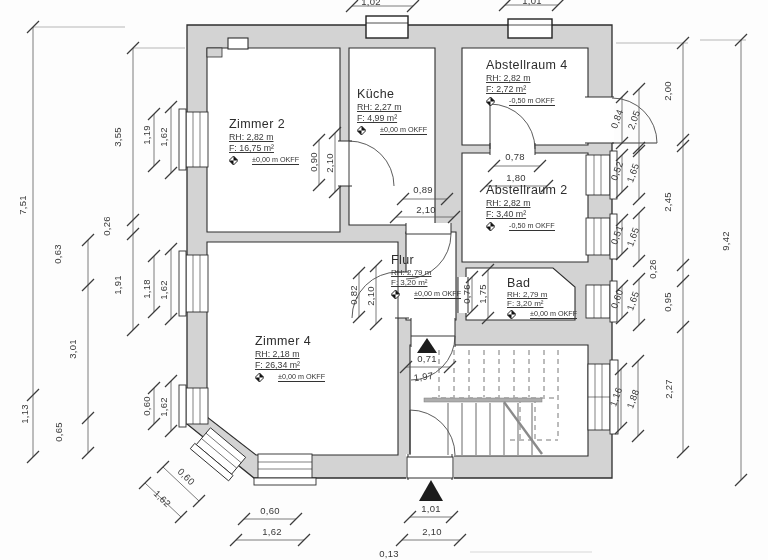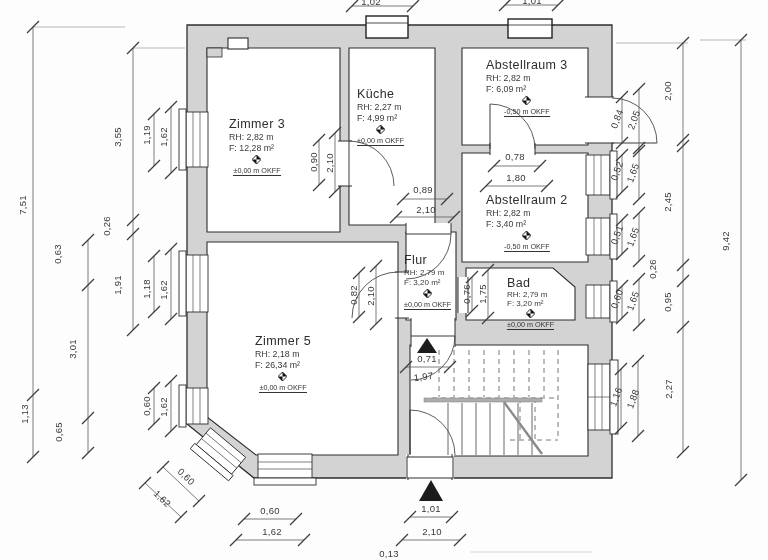--- a/index.html
+++ b/index.html
@@ -14,22 +14,22 @@
   .gap{fill:#ffffff;stroke:none;}
   .jamb{stroke:#2e2e2e;stroke-width:1;}
   .leaf{stroke:#3a3a3a;stroke-width:1;fill:none;}
   .arc{stroke:#4a4a4a;stroke-width:.9;fill:none;}
   .winframe{fill:#ffffff;stroke:#2e2e2e;stroke-width:.9;}
   .winline{stroke:#2e2e2e;stroke-width:.6;}
   .stair-dash{stroke:#6a6a6a;stroke-width:.9;stroke-dasharray:5,4;fill:none;}
   .stair-solid{stroke:#585858;stroke-width:.9;fill:none;}
   .room{position:absolute;color:#333;}
   .rname{font-size:12.5px;color:#2d2d2d;letter-spacing:.4px;white-space:nowrap;}
-  .rinfo{font-size:8.8px;margin-top:1px;white-space:nowrap;color:#3a3a3a;}
-  .rokff{display:flex;align-items:center;gap:2px;margin-top:2px;flex-direction:column;}
+  .rinfo{font-size:8.8px;margin-top:1px;white-space:nowrap;color:#3a3a3a;text-decoration:underline;}
+  .rokff{display:flex;align-items:center;gap:14px;margin-top:2px;}
   .okfftext{font-size:7.2px;border-bottom:1px solid #333;white-space:nowrap;color:#333;}
   .lvlicon{display:inline-block;line-height:0;}
 </style>
 </head>
 <body>
 
 <div id="page" style="--wall-fill: #d3d3d3; --paper: #fdfdfd;">
 
 <svg id="plan-svg" width="768" height="560" viewBox="0 0 768 560">
 
@@ -378,23 +378,23 @@
         <text x="357" y="295" text-anchor="middle" class="dim" transform="rotate(-90 357 295)">0,82</text>
         <text x="374" y="296" text-anchor="middle" class="dim" transform="rotate(-90 374 296)">2,10</text>
         <text x="470" y="294" text-anchor="middle" class="dim" transform="rotate(-90 470 294)">0,76</text>
         <text x="486" y="294" text-anchor="middle" class="dim" transform="rotate(-90 486 294)">1,75</text>
         <text x="427" y="362" text-anchor="middle" class="dim">0,71</text>
         <text x="424" y="380" text-anchor="middle" class="dim" transform="rotate(-8 424 380)">1,97</text>
       </g>
 </svg>
 
 <div class="room" style="left:229px;top:117px">
-  <div class="rname">Zimmer 3</div>
+  <div class="rname">Zimmer 2</div>
   <div class="rinfo">RH: 2,82 m</div>
-  <div class="rinfo">F: 12,28 m²</div>
+  <div class="rinfo">F: 16,75 m²</div>
   <div class="rokff">
         <span class="lvlicon"><svg width="9" height="9" viewBox="0 0 10 10">
             <path d="M5 0 L10 5 L5 10 L0 5 Z" fill="#fff" stroke="#111" stroke-width="1"></path>
             <path d="M5 0 L10 5 L5 5 Z M5 10 L0 5 L5 5 Z" fill="#111"></path>
           </svg></span>
         <span class="okfftext">±0,00 m OKFF</span>
       </div>
 </div>
 
 <div class="room" style="left:357px;top:87px">
@@ -404,46 +404,46 @@
   <div class="rokff">
         <span class="lvlicon"><svg width="9" height="9" viewBox="0 0 10 10">
             <path d="M5 0 L10 5 L5 10 L0 5 Z" fill="#fff" stroke="#111" stroke-width="1"></path>
             <path d="M5 0 L10 5 L5 5 Z M5 10 L0 5 L5 5 Z" fill="#111"></path>
           </svg></span>
         <span class="okfftext">±0,00 m OKFF</span>
       </div>
 </div>
 
 <div class="room" style="left:486px;top:58px">
-  <div class="rname">Abstellraum 3</div>
+  <div class="rname">Abstellraum 4</div>
   <div class="rinfo">RH: 2,82 m</div>
-  <div class="rinfo">F: 6,09 m²</div>
+  <div class="rinfo">F: 2,72 m²</div>
   <div class="rokff">
         <span class="lvlicon"><svg width="9" height="9" viewBox="0 0 10 10">
             <path d="M5 0 L10 5 L5 10 L0 5 Z" fill="#fff" stroke="#111" stroke-width="1"></path>
             <path d="M5 0 L10 5 L5 5 Z M5 10 L0 5 L5 5 Z" fill="#111"></path>
           </svg></span>
         <span class="okfftext">-0,50 m OKFF</span>
       </div>
 </div>
 
-<div class="room" style="left:486px;top:193px">
+<div class="room" style="left:486px;top:183px">
   <div class="rname">Abstellraum 2</div>
   <div class="rinfo">RH: 2,82 m</div>
   <div class="rinfo">F: 3,40 m²</div>
   <div class="rokff">
         <span class="lvlicon"><svg width="9" height="9" viewBox="0 0 10 10">
             <path d="M5 0 L10 5 L5 10 L0 5 Z" fill="#fff" stroke="#111" stroke-width="1"></path>
             <path d="M5 0 L10 5 L5 5 Z M5 10 L0 5 L5 5 Z" fill="#111"></path>
           </svg></span>
         <span class="okfftext">-0,50 m OKFF</span>
       </div>
 </div>
 
-<div class="room" style="left:404px;top:253px">
+<div class="room" style="left:391px;top:253px">
   <div class="rname">Flur</div>
   <div class="rinfo" style="font-size:8px">RH: 2,79 m</div>
   <div class="rinfo" style="font-size:8px">F: 3,20 m²</div>
   <div class="rokff">
         <span class="lvlicon"><svg width="9" height="9" viewBox="0 0 10 10">
             <path d="M5 0 L10 5 L5 10 L0 5 Z" fill="#fff" stroke="#111" stroke-width="1"></path>
             <path d="M5 0 L10 5 L5 5 Z M5 10 L0 5 L5 5 Z" fill="#111"></path>
           </svg></span>
         <span class="okfftext">±0,00 m OKFF</span>
       </div>
@@ -456,21 +456,21 @@
   <div class="rokff" style="margin-top:1px">
         <span class="lvlicon"><svg width="9" height="9" viewBox="0 0 10 10">
             <path d="M5 0 L10 5 L5 10 L0 5 Z" fill="#fff" stroke="#111" stroke-width="1"></path>
             <path d="M5 0 L10 5 L5 5 Z M5 10 L0 5 L5 5 Z" fill="#111"></path>
           </svg></span>
         <span class="okfftext">±0,00 m OKFF</span>
       </div>
 </div>
 
 <div class="room" style="left:255px;top:334px">
-  <div class="rname">Zimmer 5</div>
+  <div class="rname">Zimmer 4</div>
   <div class="rinfo">RH: 2,18 m</div>
   <div class="rinfo">F: 26,34 m²</div>
   <div class="rokff">
         <span class="lvlicon"><svg width="9" height="9" viewBox="0 0 10 10">
             <path d="M5 0 L10 5 L5 10 L0 5 Z" fill="#fff" stroke="#111" stroke-width="1"></path>
             <path d="M5 0 L10 5 L5 5 Z M5 10 L0 5 L5 5 Z" fill="#111"></path>
           </svg></span>
         <span class="okfftext">±0,00 m OKFF</span>
       </div>
 </div>

